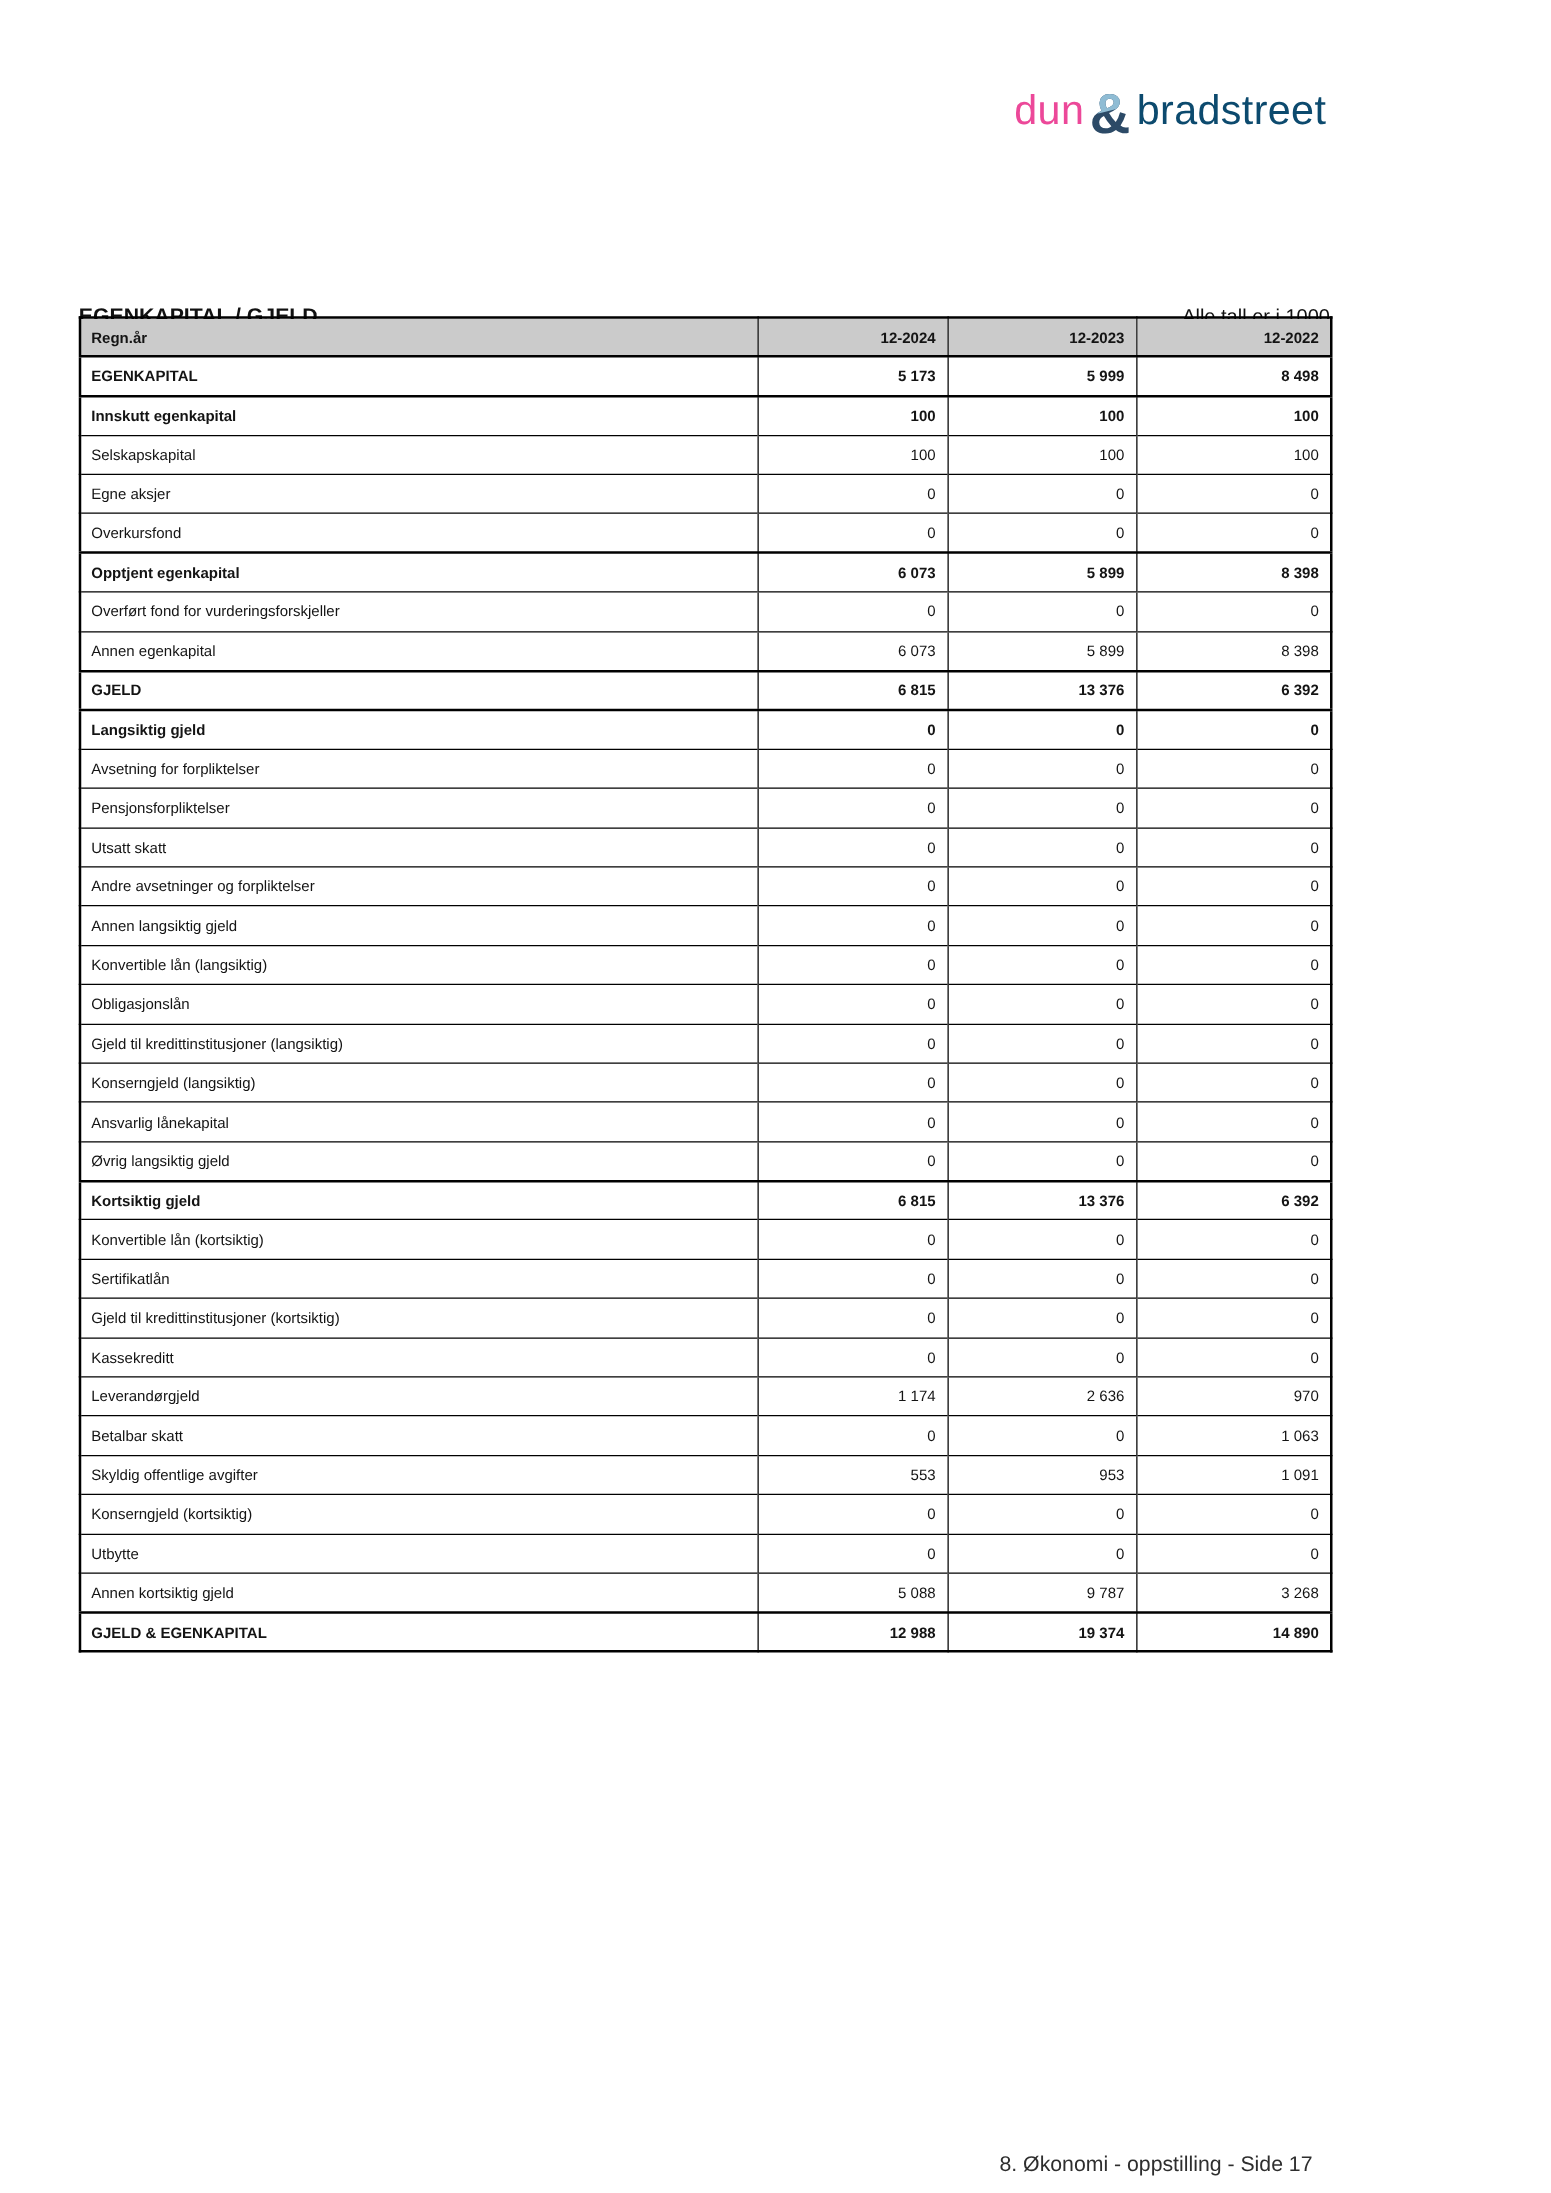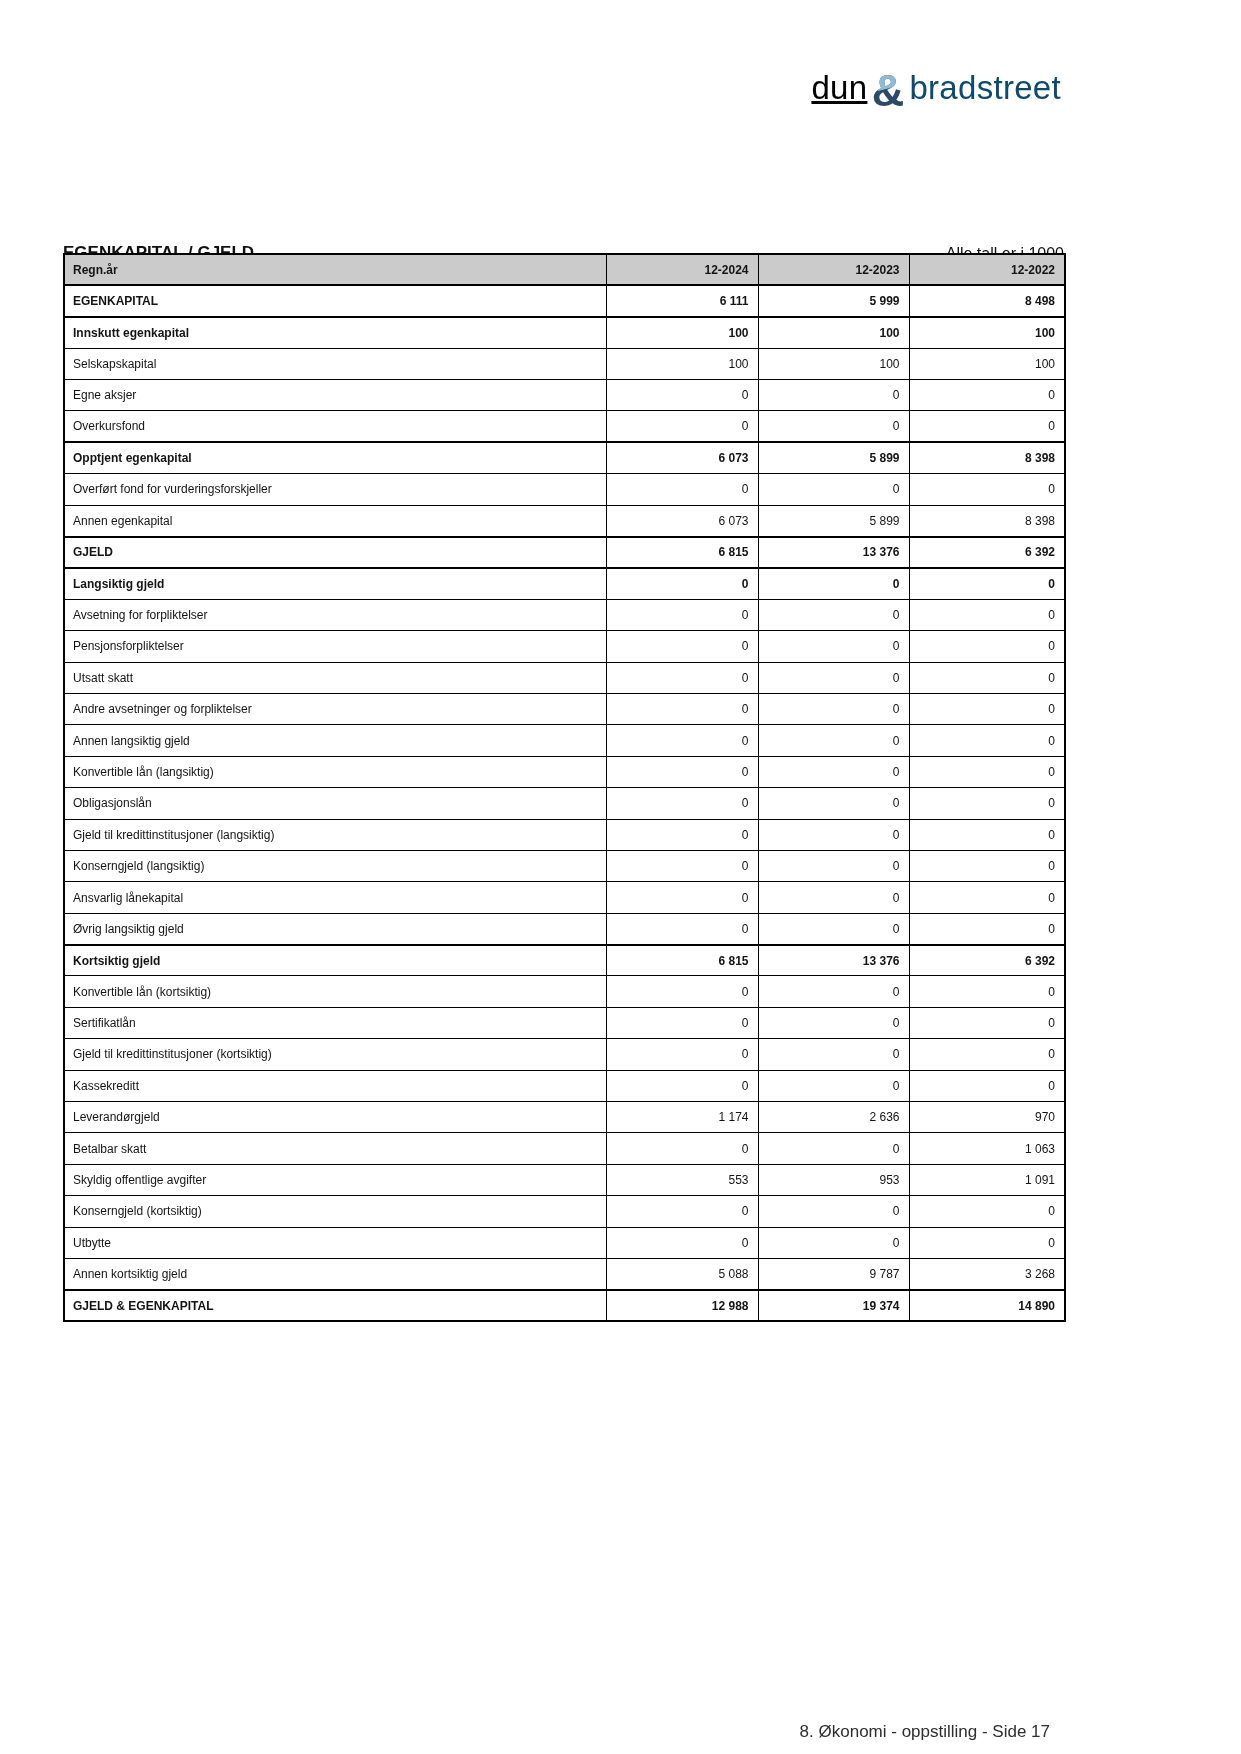--- a/index.html
+++ b/index.html
@@ -52,21 +52,21 @@
     position:absolute; top:1678px; right:191px;
     font-size:17px; color:#2e2e2e;margin-top:44px;
   }
 </style>
 </head>
 <body>
 
 <div class="page">
 
   <div class="logo">
-    <span class="word" style="color: #000000; text-decoration: underline;">dun</span>
+    <span class="word" style="color: #ec4899;">dun</span>
     <svg width="44" height="46" viewBox="0 0 44 46">
       <defs>
         <clipPath id="ampTop">
             <polygon points="6,0 44,0 44,15 12,23"></polygon>
           </clipPath>
       </defs>
       <text x="22" y="38" text-anchor="middle" class="amp-text" fill="#2c4a67">&amp;</text>
       <text x="22" y="38" text-anchor="middle" class="amp-text" clip-path="url(#ampTop)" fill="#8fbcd4">&amp;</text>
     </svg>
     <span class="word" style="color: #0c4a6e;">bradstreet</span>
@@ -89,21 +89,21 @@
         <tr style="background-color: rgb(203, 203, 203);">
           <th class="c-label">Regn.år</th>
           <th class="c-num">12-2024</th>
           <th class="c-num">12-2023</th>
           <th class="c-num">12-2022</th>
         </tr>
       </thead>
       <tbody>
           <tr class="bold-row">
     <td class="c-label">EGENKAPITAL</td>
-    <td class="c-num">6 111</td>
+    <td class="c-num">5 173</td>
     <td class="c-num">5 999</td>
     <td class="c-num">8 498</td>
   </tr>
           <tr class="bold-row">
     <td class="c-label">Innskutt egenkapital</td>
     <td class="c-num">100</td>
     <td class="c-num">100</td>
     <td class="c-num">100</td>
   </tr>
           <tr>

